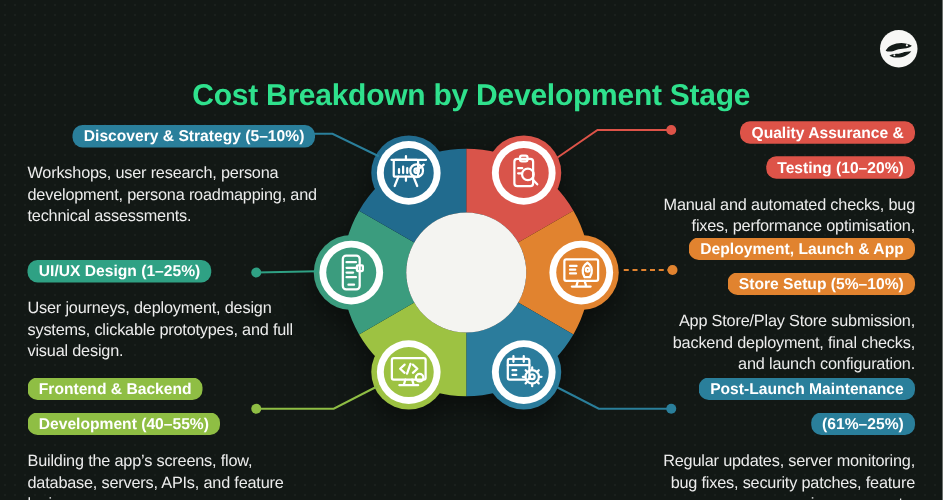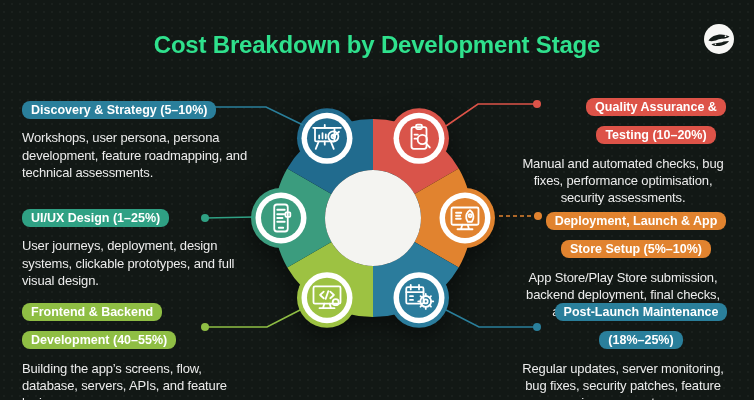--- a/index.html
+++ b/index.html
@@ -10,21 +10,21 @@
     background-image:radial-gradient(rgba(255,255,255,0.035) 1px, transparent 1.2px);
     background-size:8px 8px;
   }
   .title{
     position:absolute;top:31px;left:0;width:754px;text-align:center;
     font-size:24px;font-weight:800;letter-spacing:-0.2px;
   }
   .logo{position:absolute;top:23px;right:19px;width:32px;height:32px;}
   .callout{position:absolute;}
   .callout.left{left:22px;width:236px;text-align:left;}
-  .callout.right{right:22px;width:236px;text-align:center;}
+  .callout.right{right:22px;width:236px;text-align:right;}
   .badge-box{line-height:1.78;}
   .callout.right .badge-box{margin-left:auto;}
   .badge{
     display:inline;color:#ffffff;font-weight:700;font-size:12.5px;
     padding:2px 9px;border-radius:8px;
     -webkit-box-decoration-break:clone;box-decoration-break:clone;
   }
   .body-text{
     margin-top:6px;color:#ececec;font-size:13px;line-height:1.32;letter-spacing:-0.15px;
   }
@@ -34,21 +34,21 @@
   #c-deployment .badge-box{width:192px;}
   #c-postlaunch .badge-box{width:182px;}
   #donut{position:absolute;left:233px;top:78px;filter:drop-shadow(0 8px 12px rgba(0,0,0,0.5));}
   #connectors{position:absolute;left:0;top:0;pointer-events:none;}
 </style>
 </head>
 <body>
 
 <div class="canvas">
 
-  <div class="title" style="color: rgb(47, 225, 141);">Cost Breakdown by Development Stage</div>
+  <div class="title" style="color: rgb(47, 225, 141); margin-top: 32px;">Cost Breakdown by Development Stage</div>
 
   <svg class="logo" viewBox="0 0 32 32">
     <circle cx="16" cy="16" r="15" fill="#f7f7f5"></circle>
     <path d="M5.5 17.5 C9 11.5, 19 9.5, 26.5 13.5 C23 16.5, 18 15.2, 14.5 16.8 C10.5 18.6, 7.5 18.6, 5.5 17.5 Z" fill="#141b18"></path>
     <path d="M26 18 C22.5 23, 13.5 24.5, 8.5 21.5 C12 19.5, 16.5 20.7, 20.5 18.6 Z" fill="#141b18"></path>
     <circle cx="22.5" cy="13.2" r="0.9" fill="#f7f7f5"></circle>
     <circle cx="12.5" cy="21.2" r="0.8" fill="#f7f7f5"></circle>
   </svg>
 
   <svg id="donut" width="280" height="280" viewBox="0 0 280 280">
@@ -166,23 +166,23 @@
       <circle cx="538" cy="216" r="4" stroke="none" fill="#e1832f"></circle>
     </g>
     <g fill="none" stroke-width="1.6">
       <polyline points="537,327 479,327 446,310" stroke="#2a7f9b"></polyline>
       <circle cx="537" cy="327" r="4" stroke="none" fill="#2a7f9b"></circle>
     </g>
   </svg>
 
   <div id="c-discovery" class="callout left" style="top:95px;">
     <div class="badge-box">
-      <span class="badge" style="background-color: rgb(42, 127, 155);">Discovery &amp; Strategy (5–10%)</span>
-    </div>
-    <div class="body-text">Workshops, user persona, persona development, feature roadmapping, and technical assessments.</div>
+      <span class="badge" style="background-color: rgb(42, 127, 155); margin-left: 36px;">Discovery &amp; Strategy (5–10%)</span>
+    </div>
+    <div class="body-text">Workshops, user research, persona development, persona roadmapping, and technical assessments.</div>
   </div>
 
   <div id="c-uiux" class="callout left" style="top:203px;">
     <div class="badge-box">
       <span class="badge" style="background-color: rgb(47, 161, 132);">UI/UX Design (1–25%)</span>
     </div>
     <div class="body-text">User journeys, deployment, design systems, clickable prototypes, and full visual design.</div>
   </div>
 
   <div id="c-frontend" class="callout left" style="top:297px;">
@@ -192,27 +192,27 @@
     <div class="body-text">Building the app’s screens, flow, database, servers, APIs, and feature logic.</div>
   </div>
 
   <div id="c-qa" class="callout right" style="top:92px;">
     <div class="badge-box">
       <span class="badge" style="background-color: rgb(221, 83, 72);">Quality Assurance &amp; Testing (10–20%)</span>
     </div>
     <div class="body-text">Manual and automated checks, bug fixes, performance optimisation, security assessments.</div>
   </div>
 
-  <div id="c-deployment" class="callout right" style="top:206px;">
+  <div id="c-deployment" class="callout right" style="top:185px;">
     <div class="badge-box">
       <span class="badge" style="background-color: rgb(225, 131, 47);">Deployment, Launch &amp; App Store Setup (5%–10%)</span>
     </div>
     <div class="body-text">App Store/Play Store submission, backend deployment, final checks, and launch configuration.</div>
   </div>
 
   <div id="c-postlaunch" class="callout right" style="top:297px;">
     <div class="badge-box">
-      <span class="badge" style="background-color: rgb(42, 127, 155);">Post-Launch Maintenance (18%–25%)</span>
+      <span class="badge" style="background-color: rgb(42, 127, 155);">Post-Launch Maintenance (61%–25%)</span>
     </div>
     <div class="body-text">Regular updates, server monitoring, bug fixes, security patches, feature improvements.</div>
   </div>
 
 </div>
 
 </body></html>

